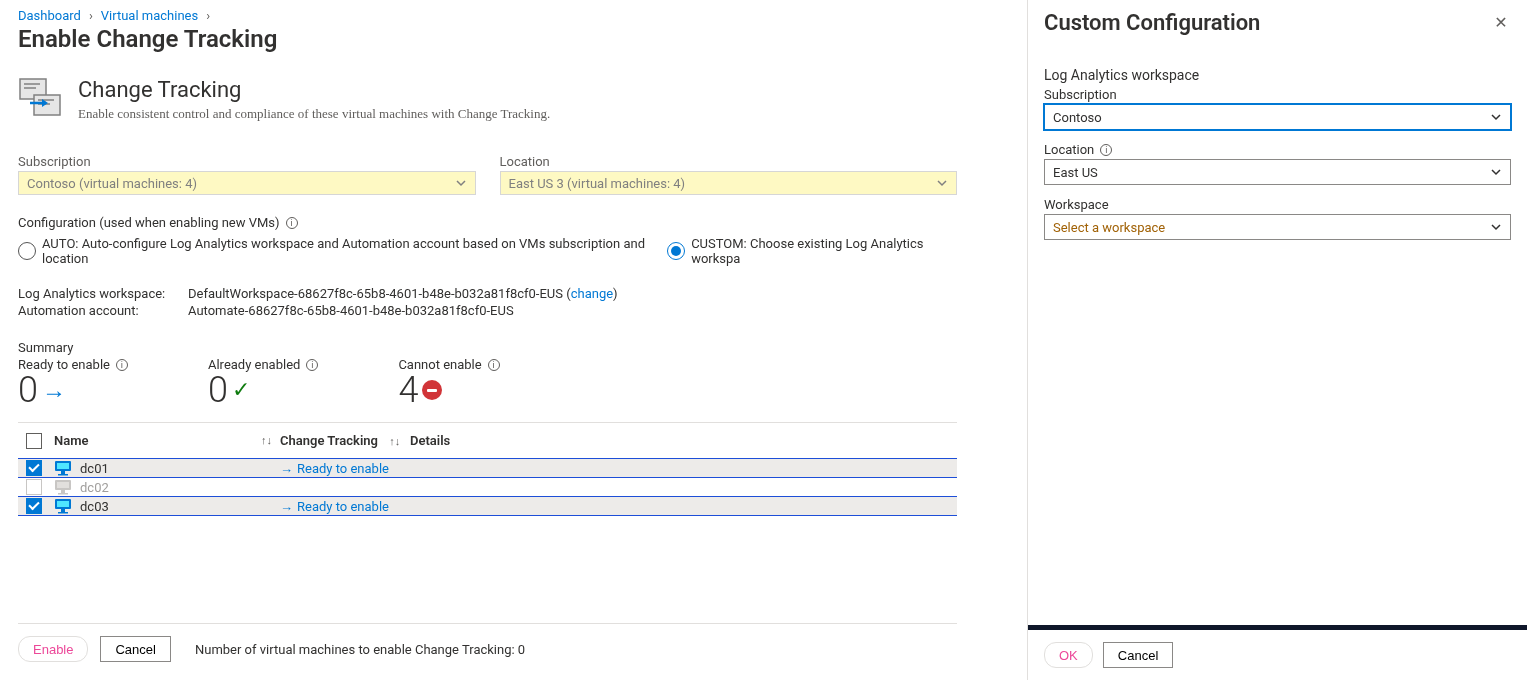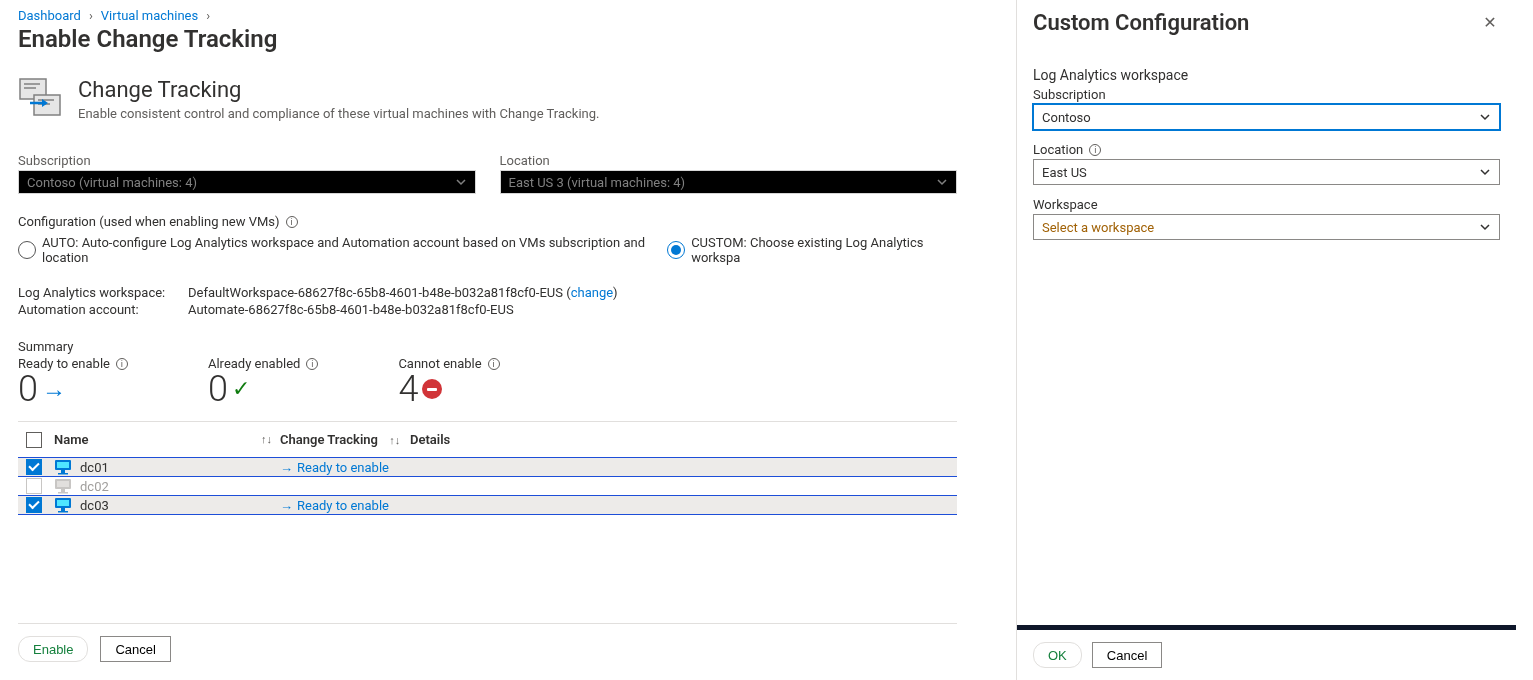--- a/index.html
+++ b/index.html
@@ -37,32 +37,32 @@
     }
 
     
     .feature-header { display: flex; align-items: flex-start; gap: 16px; margin-bottom: 32px; }
     .feature-icon {
       width: 44px; height: 44px;
       flex-shrink: 0;
     }
     .feature-icon svg { width: 44px; height: 44px; }
     .feature-text h2 { font-size: 22px; font-weight: 400; margin-bottom: 4px; }
-    .feature-text p { font-size: 13px; color: #605e5c; }
+    .feature-text p { font-size: 13px; color: #605e5c; font-family: Liberation Serif, serif; }
 
     
     .dropdown-row { display: flex; gap: 24px; margin-bottom: 20px; }
     .dropdown-group { display: flex; flex-direction: column; }
     .dropdown-group.sub { width: 470px; }
     .dropdown-group.loc { width: 470px; }
     .dropdown-label { font-size: 13px; color: #605e5c; margin-bottom: 2px; }
     .dropdown {
       height: 24px;
       border: 1px solid #d6d6d6;
-      background: #000000;
+      background: #fef9c3;
       display: flex;
       align-items: center;
       justify-content: space-between;
       padding: 0 8px;
       font-size: 13px;
       color: #808080;
       cursor: pointer;
     }
     .chevron-down {
       width: 12px; height: 12px;
@@ -195,31 +195,31 @@
       padding: 0 14px;
       border: 1px solid #8a8886;
       background: white;
       font-size: 13px;
       cursor: pointer;
       display: inline-flex;
       align-items: center;
       justify-content: center;
     }
     .btn.disabled {
-      color: #15803d;
+      color: #ec4899;
       border-color: #e1dfdd;
       cursor: default;
       border-radius: 12px;
     }
     .footer-text { font-size: 13px; color: #323130; margin-left: 12px; }
 
     
     .side-panel {
       position: absolute;
-      right: 17px;
+      right: 6px;
       top: 0;
       width: 500px;
       height: 100%;
       background: white;
       border-left: 1px solid #e1dfdd;
       display: flex;
       flex-direction: column;
     }
     .panel-header {
       display: flex;
@@ -457,20 +457,21 @@
           <span>Ready to enable</span>
         </span>
       </div>
       <div class="col-details"></div>
     </div>
   </div>
 
   <div class="footer">
     <button class="btn disabled">Enable</button>
     <button class="btn">Cancel</button>
+    <span class="footer-text">Number of virtual machines to enable Change Tracking: 0</span>
   </div>
 
 </div>
 
 <div class="side-panel">
   <div class="panel-header">
     <div class="panel-title">Custom Configuration</div>
     <div class="close-btn">✕</div>
   </div>
   <div class="panel-body">

